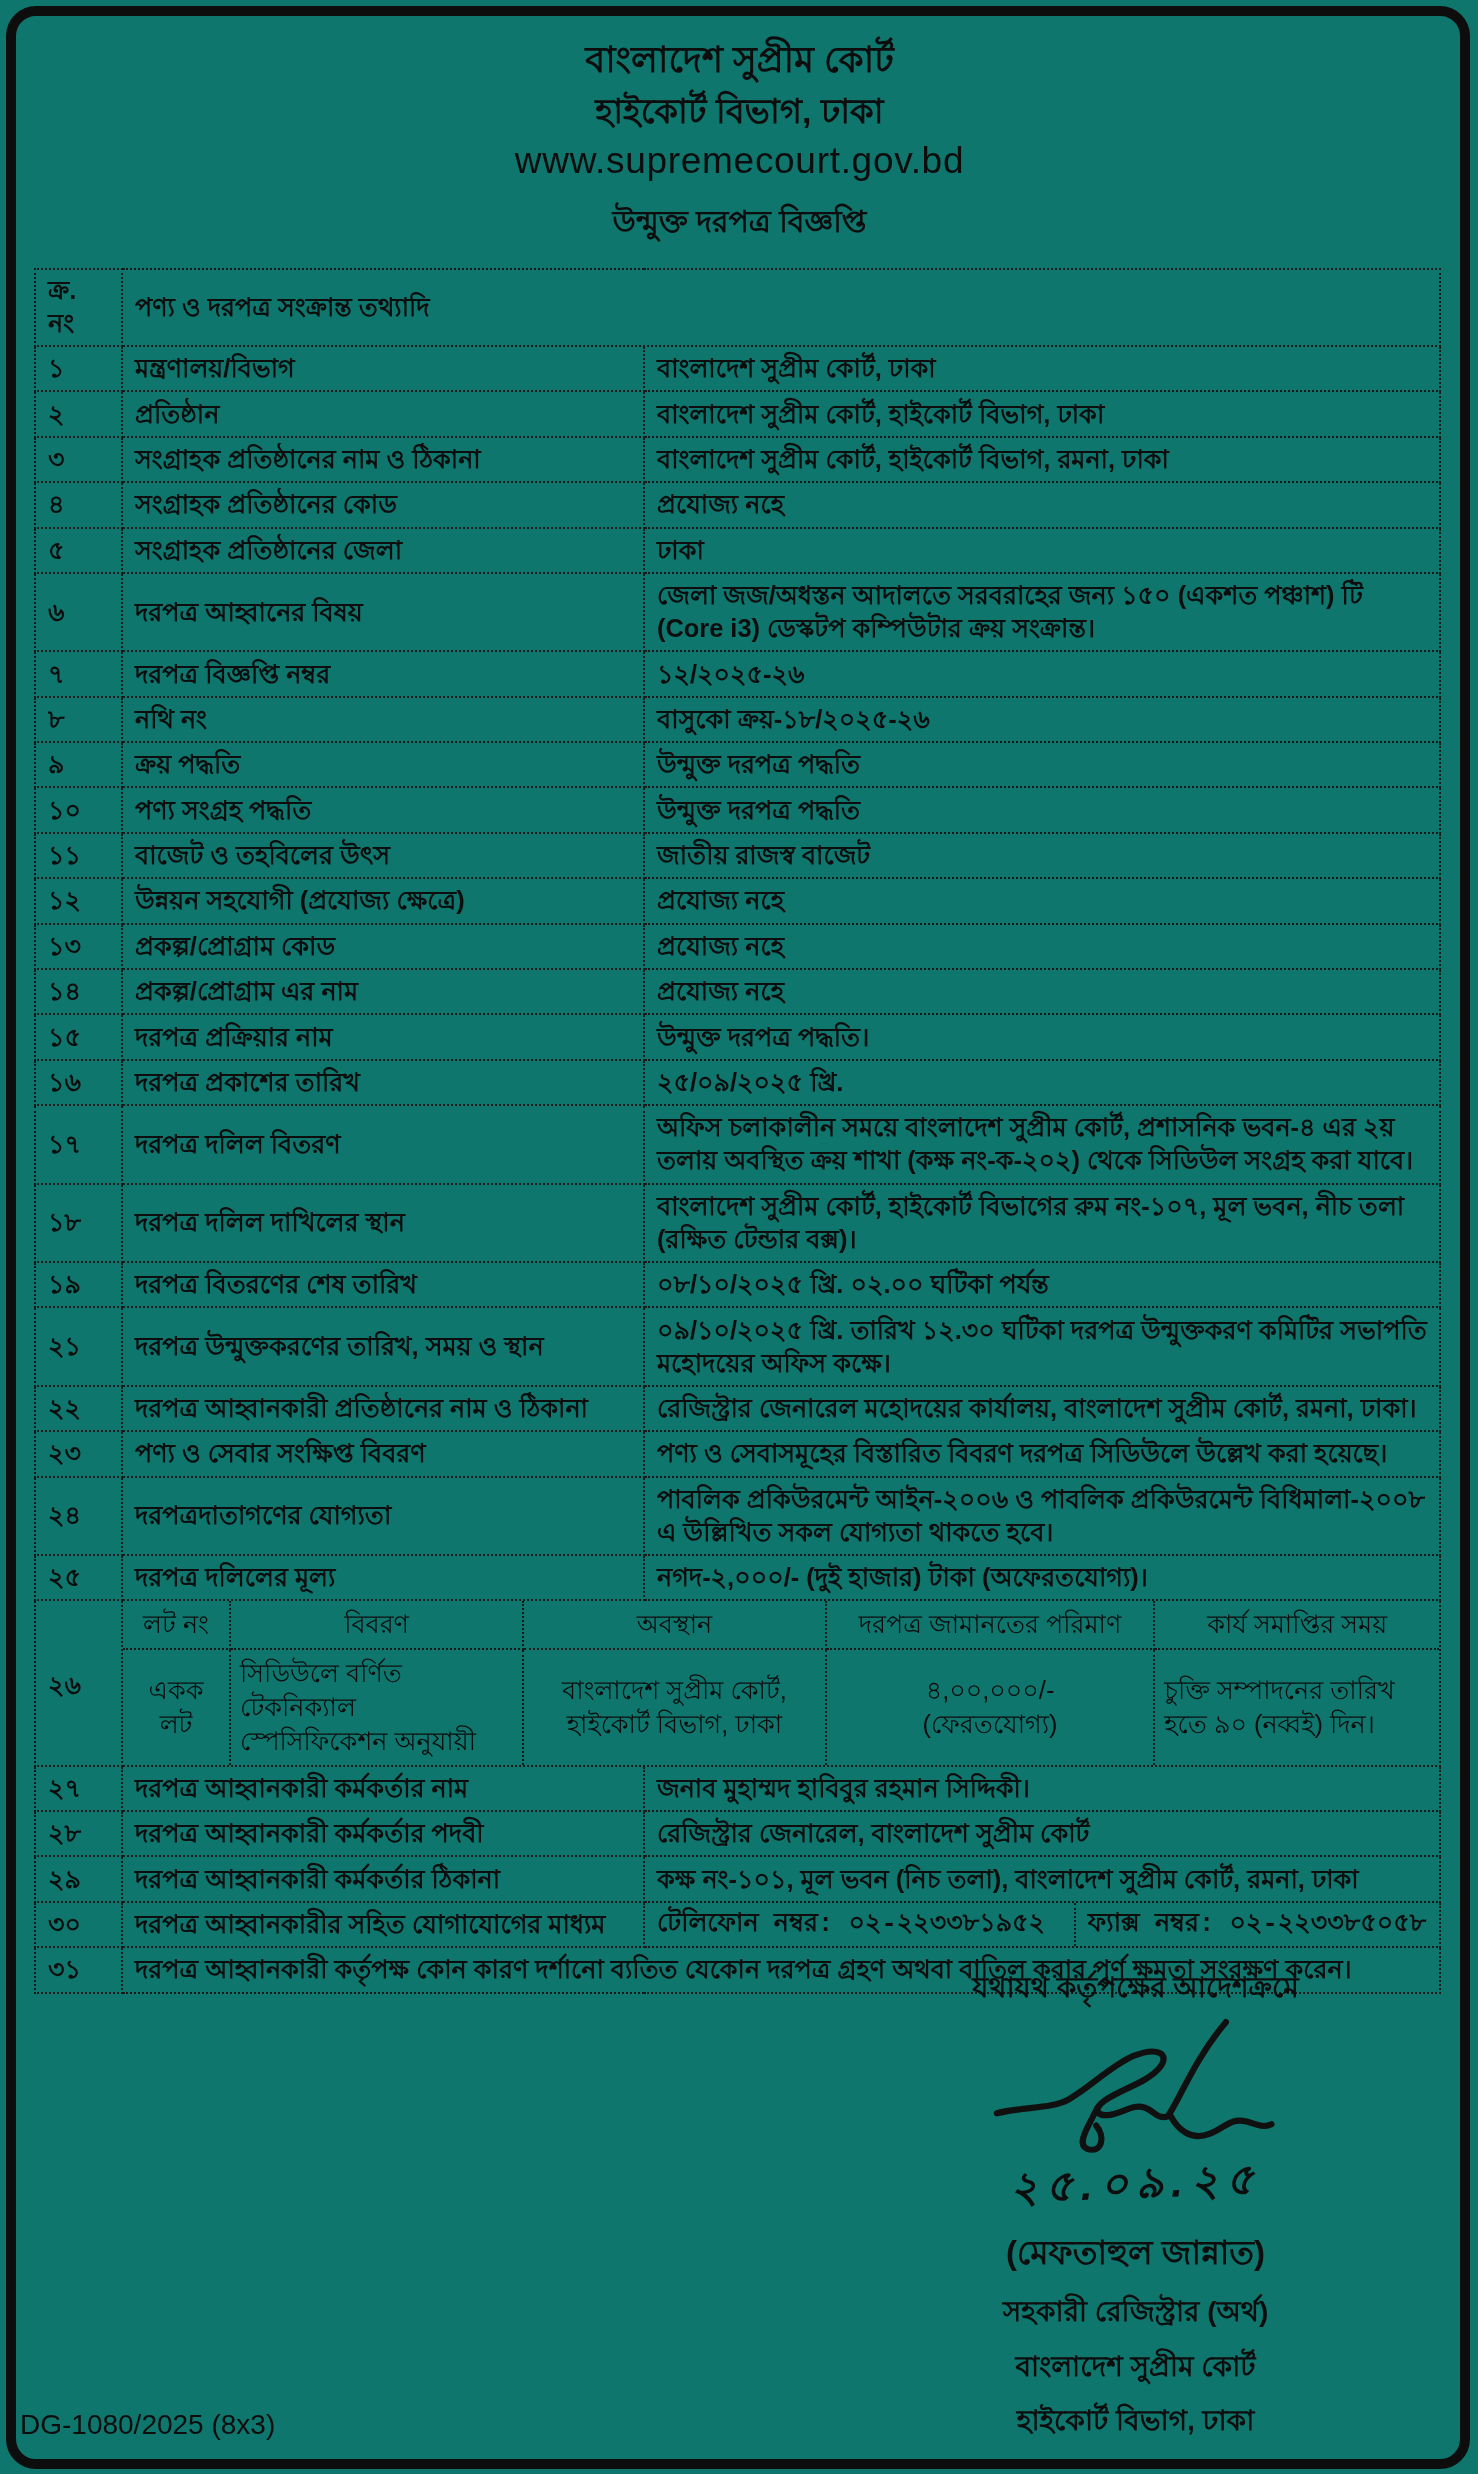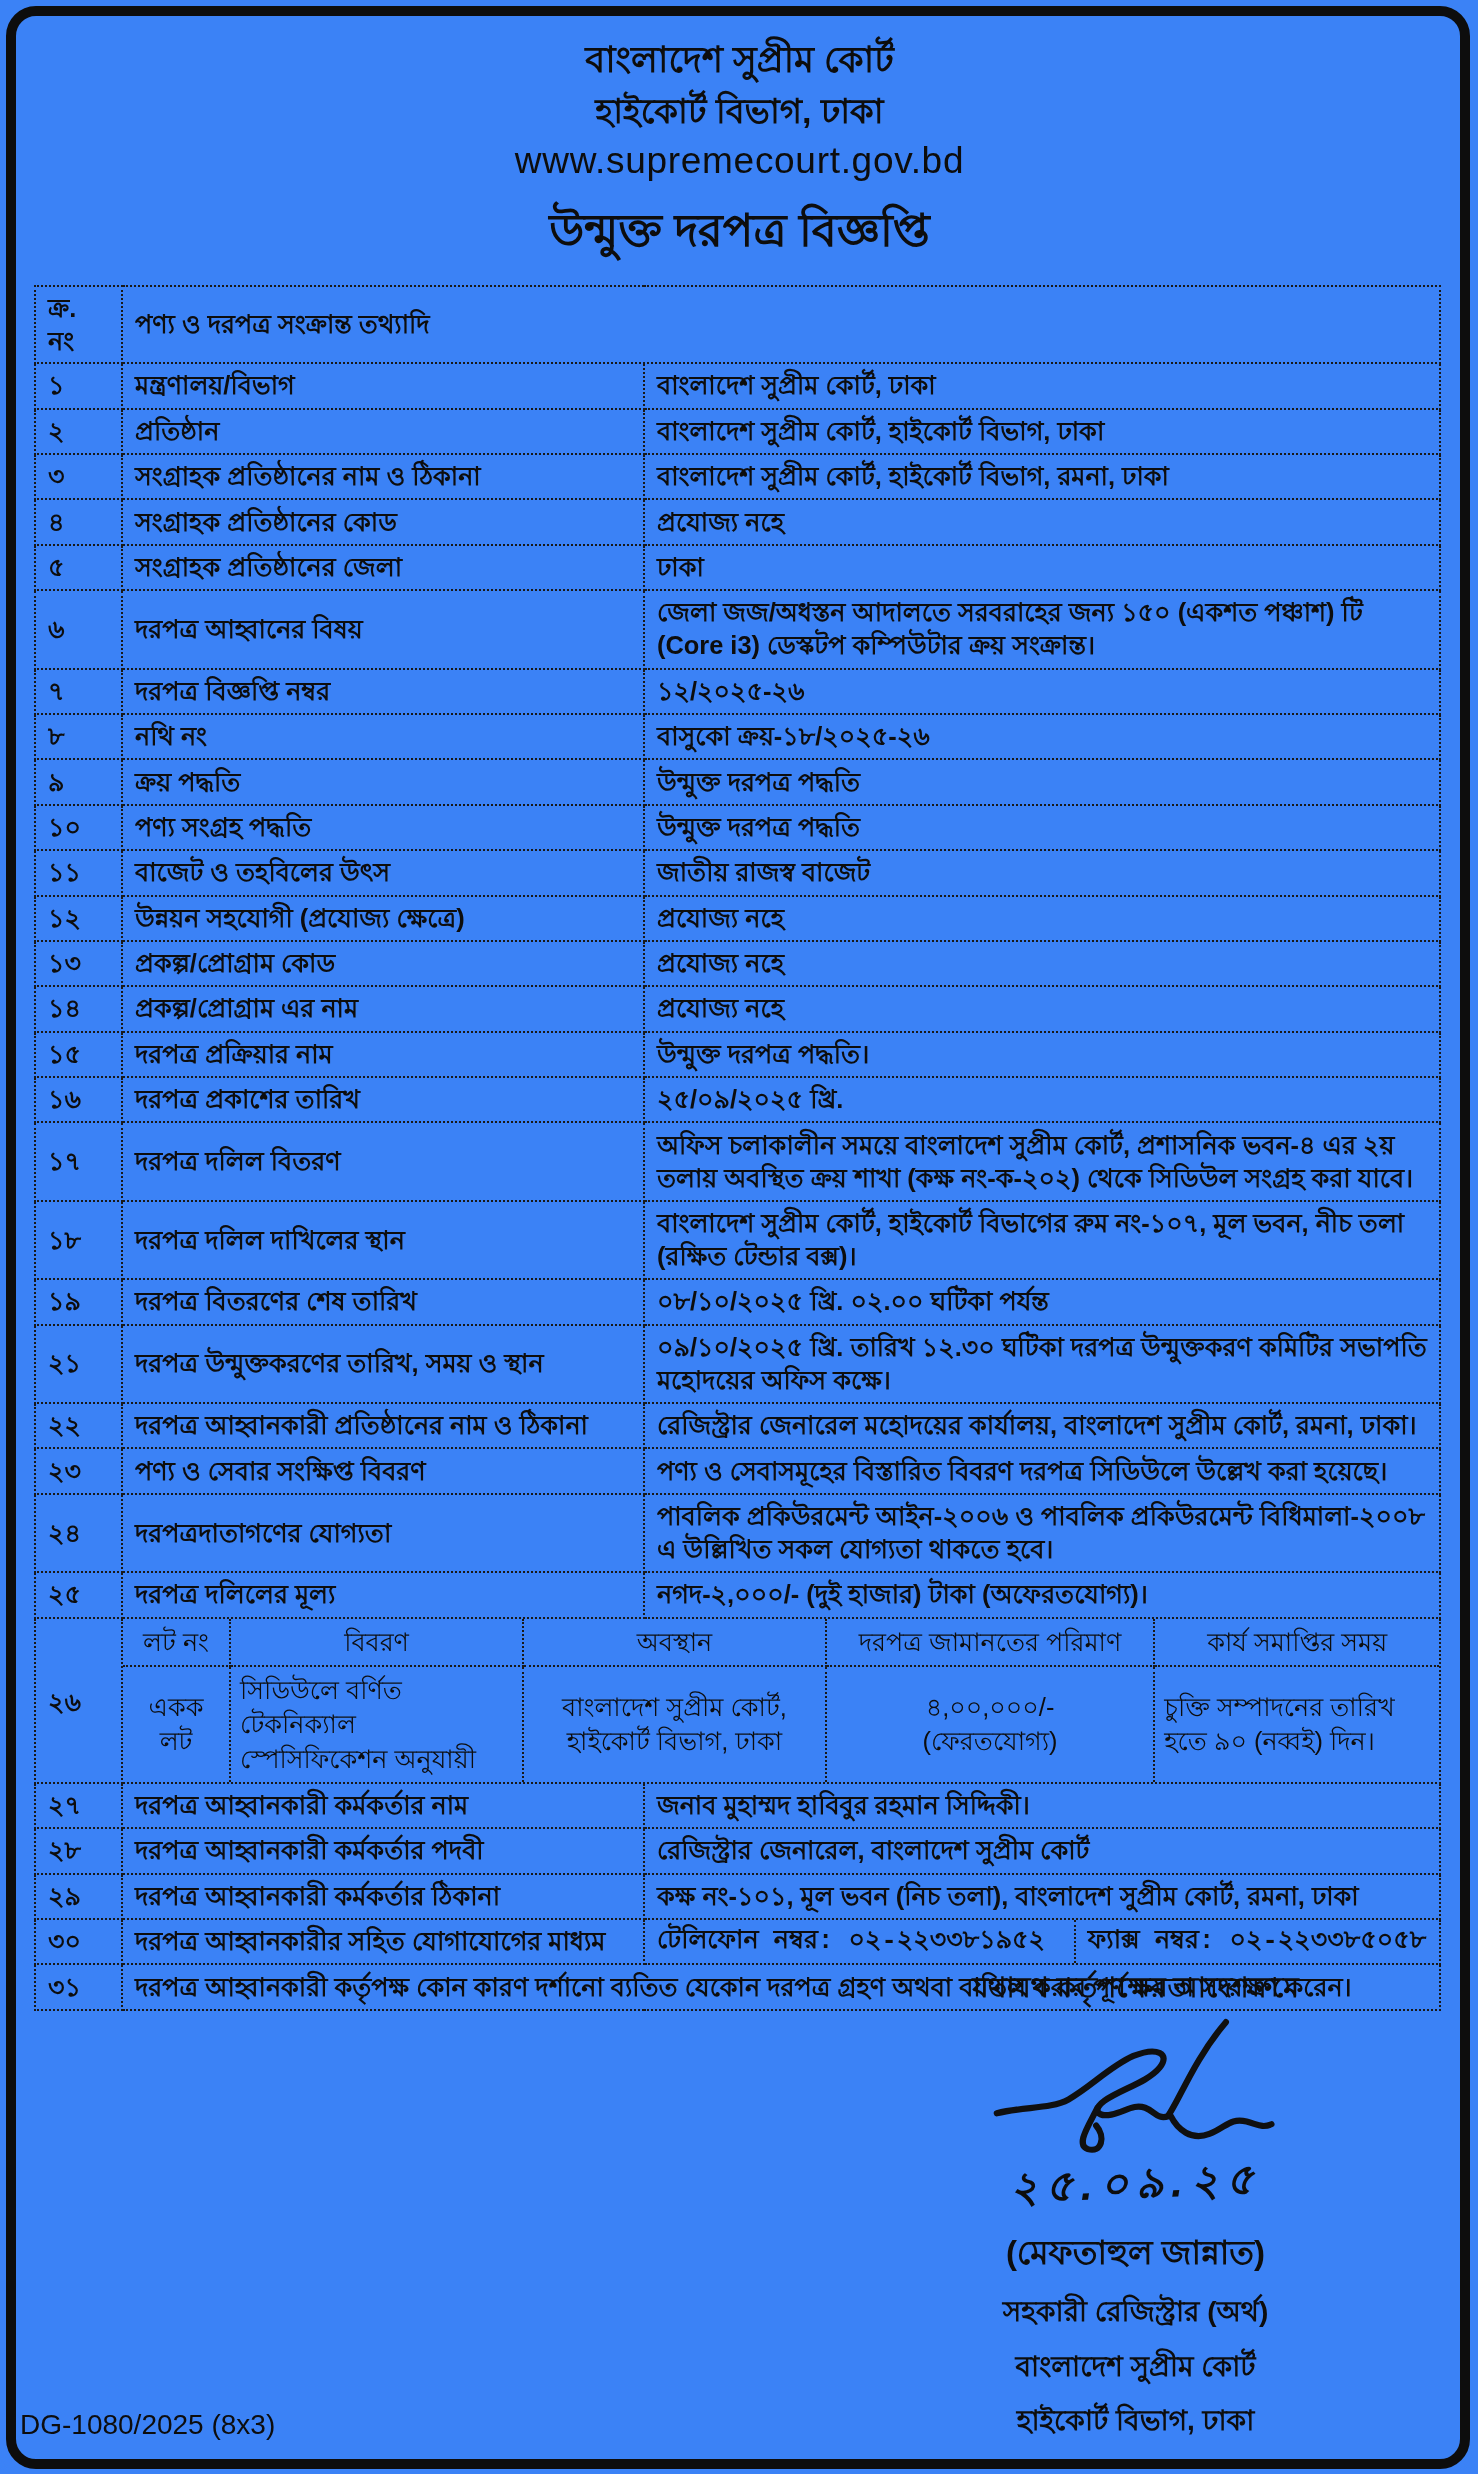--- a/index.html
+++ b/index.html
@@ -1,34 +1,34 @@
 <!DOCTYPE html>
 <html lang="bn" style="font-size:12px"><head>
 <meta charset="utf-8">
 <style>
   html,body{margin:0;padding:0;background:#ffffff;}
   .page{
     position:relative;
     width:1479px;height:2475px;
-    background:#3b82f6;
+    background:#0f766e;
     color:#0d0d0d;
     font-family:"Liberation Sans","DejaVu Sans",sans-serif;
     overflow:hidden;
   }
   .frame{
     position:absolute;left:6px;top:6px;right:9px;bottom:6px;
     border:10.5px solid #0d0d0d;border-radius:30px;
     pointer-events:none;
   }
   
   .doc-header{padding-top:39px;text-align:center;line-height:1.15;}
   .org1{font-size:36px;font-weight:bold;}
   .org2{font-size:34px;font-weight:bold;margin-top:12px;}
   .site{font-size:37px;font-weight:normal;margin-top:9px;letter-spacing:0.7px;}
-  .title{font-size:45px;font-weight:bold;margin-top:22.4px;}
+  .title{font-size:30px;font-weight:bold;margin-top:22.4px;}
   
   table.main{
     border-collapse:collapse;
     margin-left:34px;margin-top:28px;
     width:1405px;
     table-layout:fixed;
   }
   table.main th,table.main td{
     border:2.2px dotted #191919;
     font-size:25.4px;font-weight:bold;

